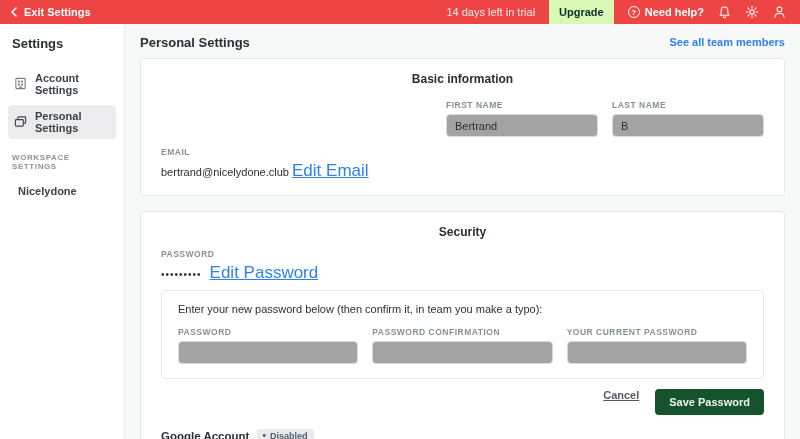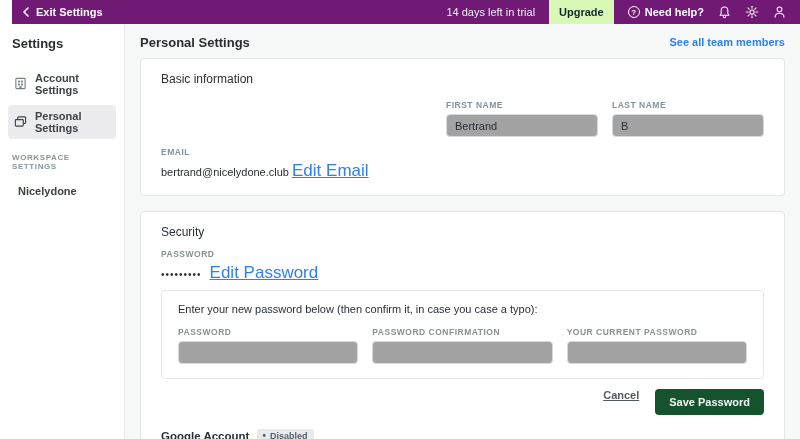--- a/index.html
+++ b/index.html
@@ -1,20 +1,20 @@
 <!DOCTYPE html>
 <html><head>
 <meta charset="utf-8">
 <style>
   * { box-sizing: border-box; margin: 0; padding: 0; }
   html,body { width:800px; height:439px; overflow:hidden; }
   body { font-family:"Liberation Sans", sans-serif; background:#fff; color:#2a2f36; }
 
   
-  .topbar { height:24px; background:#701a75; display:flex; align-items:center; justify-content:space-between; padding:0 14px 0 10px;margin-left:12px; }
+  .topbar { height:24px; background:#ef4444; display:flex; align-items:center; justify-content:space-between; padding:0 14px 0 10px; }
   .topbar-left { display:flex; align-items:center; gap:6px; color:#fff; font-size:11px; font-weight:bold; cursor:pointer; }
   .topbar-right { display:flex; align-items:center; gap:14px; }
   .trial-text { color:#e8efee; font-size:11px; }
   .upgrade-btn { background:#d9f7b5; color:#0d2b2b; font-size:11px; font-weight:bold; border:none; border-radius:3px; padding:11px 10px; cursor:pointer; }
   .need-help { display:flex; align-items:center; gap:5px; color:#fff; font-size:11px; font-weight:bold; cursor:pointer; }
   .q-circle { width:12px; height:12px; border:1px solid #fff; border-radius:50%; display:inline-flex; align-items:center; justify-content:center; font-size:8px; font-weight:bold; }
   .tb-icon { display:inline-flex; cursor:pointer; }
 
   
   .shell { display:flex; height:415px; }
@@ -27,21 +27,21 @@
 
   .main { flex:1; background:#f7f8f8; overflow:hidden; padding:0 15px; }
   .main-header { display:flex; align-items:center; justify-content:space-between; height:32px; margin-top:2px; }
   .page-title { font-size:13px; font-weight:bold; }
   a.blue-link { color:#2f80ed; text-decoration:none; font-size:17px; }
   a.blue-link.u { text-decoration:underline; }
   .team-link { font-size:11px; font-weight:bold; color:#2f80ed; text-decoration:none; }
 
   .card { background:#fff; border:1px solid #e4e7e9; border-radius:4px; padding:13px 20px 14px 20px; }
   .card + .card { margin-top:15px; }
-  .card-heading { font-size:12px; font-weight:normal; margin-bottom:14px; }
+  .card-heading { font-size:12px; font-weight:bold; margin-bottom:14px;text-align:center; }
 
   .field-label { font-size:8.5px; letter-spacing:0.5px; color:#869196; font-weight:bold; margin-bottom:4px; }
   .name-row { display:flex; gap:14px; margin-bottom:10px;justify-content:flex-end; }
   .name-col { width:152px; }
   .text-input { width:100%; height:23px; border:1px solid #d6dade; border-radius:4px; font-size:11px; padding:10px 8px; color:#2a2f36; font-family:"Liberation Sans",sans-serif; background:#a3a3a3; }
   .email-line { font-size:11px; color:#2a2f36; }
 
   .pw-line { font-size:11px; margin:3px 0 7px 0; color:#2a2f36; }
   .pw-dots { letter-spacing:1px; color:#2a2f36; margin-right:5px; font-size:10px; }
 
@@ -167,21 +167,21 @@
 
     <div class="card">
       <div class="card-heading" style="margin-bottom:10px;">Security</div>
       <div class="field-label">PASSWORD</div>
       <div class="pw-line">
         <span class="pw-dots">•••••••••</span>
         <a class="blue-link u" href="#">Edit Password</a>
       </div>
 
       <div class="pw-box">
-        <div class="pw-prompt">Enter your new password below (then confirm it, in case you case a typo):</div>
+        <div class="pw-prompt">Enter your new password below (then confirm it, in team you make a typo):</div>
         <div class="pw-fields">
           <div class="pw-col">
             <div class="field-label">PASSWORD</div>
             <input class="text-input" type="password" style="">
           </div>
           <div class="pw-col">
             <div class="field-label">PASSWORD CONFIRMATION</div>
             <input class="text-input" type="password" style="">
           </div>
           <div class="pw-col">

